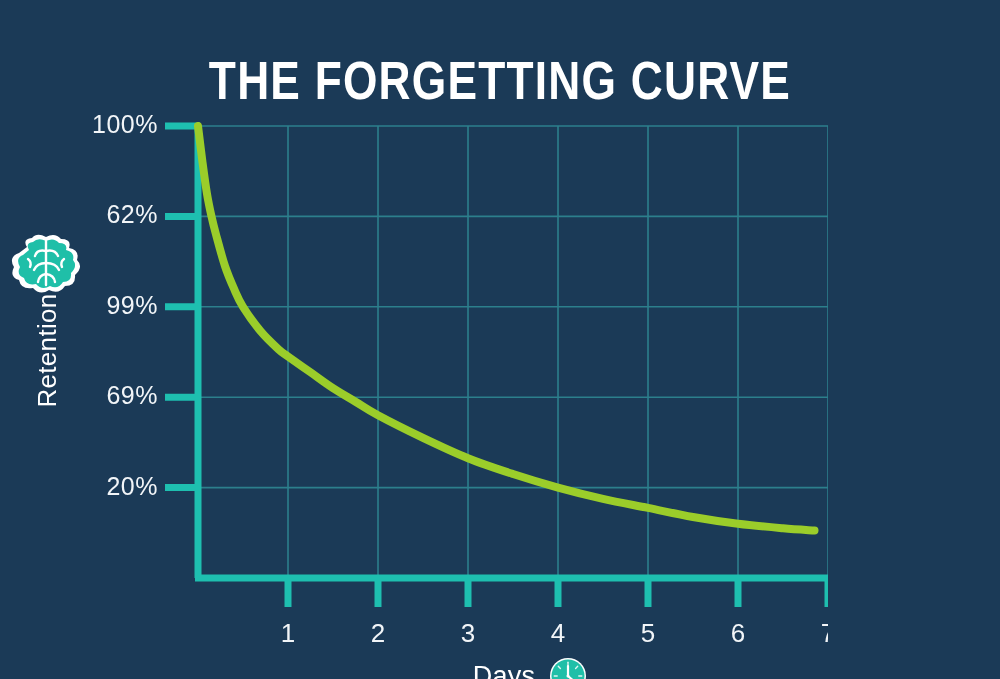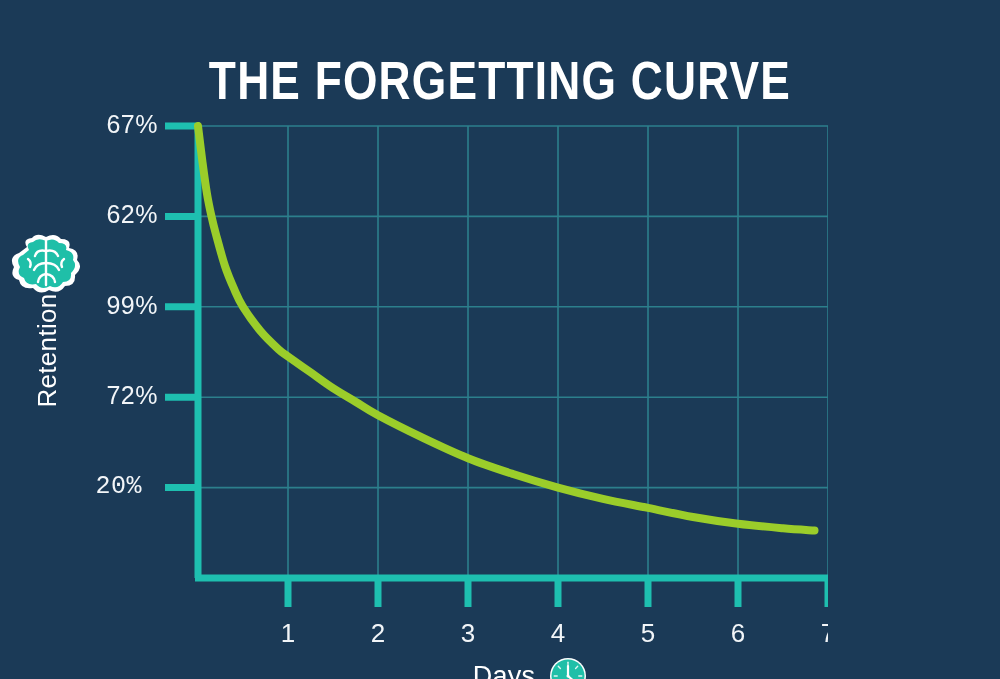--- a/index.html
+++ b/index.html
@@ -143,25 +143,25 @@
         <line x1="828" y1="540" x2="828" y2="572" stroke="#1ebfb0" stroke-width="7"></line>
       </g>
 
     <line id="axis-y" x1="198" y1="91" x2="198" y2="543" stroke="#1ebfb0" stroke-width="7"></line>
     <line id="axis-x" x1="195" y1="543" x2="832" y2="543" stroke="#1ebfb0" stroke-width="7"></line>
 
     <path id="curve-path" fill="none" stroke="#9bcd2a" stroke-width="8" stroke-linecap="round" stroke-linejoin="round" d="M 198.00 91.00 C 198.75 97.03, 201.00 115.86, 202.50 127.16 C 204.00 138.46, 205.50 149.76, 207.00 158.80 C 208.50 167.84, 210.00 174.62, 211.50 181.40 C 213.00 188.18, 213.75 191.19, 216.00 199.48 C 218.25 207.77, 222.00 222.08, 225.00 231.12 C 228.00 240.16, 231.00 246.94, 234.00 253.72 C 237.00 260.50, 238.50 264.64, 243.00 271.80 C 247.50 278.96, 255.00 289.50, 261.00 296.66 C 267.00 303.82, 274.50 310.60, 279.00 314.74 C 283.50 318.88, 282.75 317.75, 288.00 321.52 C 293.25 325.29, 303.00 332.07, 310.50 337.34 C 318.00 342.61, 325.50 348.26, 333.00 353.16 C 340.50 358.06, 348.00 362.20, 355.50 366.72 C 363.00 371.24, 366.75 374.25, 378.00 380.28 C 389.25 386.31, 408.00 395.72, 423.00 402.88 C 438.00 410.04, 453.00 417.19, 468.00 423.22 C 483.00 429.25, 498.00 434.14, 513.00 439.04 C 528.00 443.94, 543.00 448.46, 558.00 452.60 C 573.00 456.74, 588.00 460.51, 603.00 463.90 C 618.00 467.29, 633.00 469.93, 648.00 472.94 C 663.00 475.95, 678.00 479.34, 693.00 481.98 C 708.00 484.62, 723.00 486.88, 738.00 488.76 C 753.00 490.64, 770.25 492.15, 783.00 493.28 C 795.75 494.41, 809.25 495.16, 814.50 495.54"></path>
   </svg>
 
   <div id="ylabels">
-      <div class="ylabel" style="left: 32px; top: 436.6px; font-family: Liberation Mono, monospace;">20%</div>
-      <div class="ylabel" style="left: 48px; top: 346.2px;">72%</div>
+      <div class="ylabel" style="left: 48px; top: 436.6px;">20%</div>
+      <div class="ylabel" style="left: 48px; top: 346.2px;">69%</div>
       <div class="ylabel" style="left: 48px; top: 255.8px;">99%</div>
       <div class="ylabel" style="left: 48px; top: 165.4px;">62%</div>
-      <div class="ylabel" style="left: 48px; top: 75px;">67%</div>
+      <div class="ylabel" style="left: 48px; top: 75px;">100%</div>
     </div>
 
   <div id="xlabels">
       <div class="xlabel" style="left: 268px; top: 583px;">1</div>
       <div class="xlabel" style="left: 358px; top: 583px;">2</div>
       <div class="xlabel" style="left: 448px; top: 583px;">3</div>
       <div class="xlabel" style="left: 538px; top: 583px;">4</div>
       <div class="xlabel" style="left: 628px; top: 583px;">5</div>
       <div class="xlabel" style="left: 718px; top: 583px;">6</div>
       <div class="xlabel" style="left: 808px; top: 583px;">7</div>

